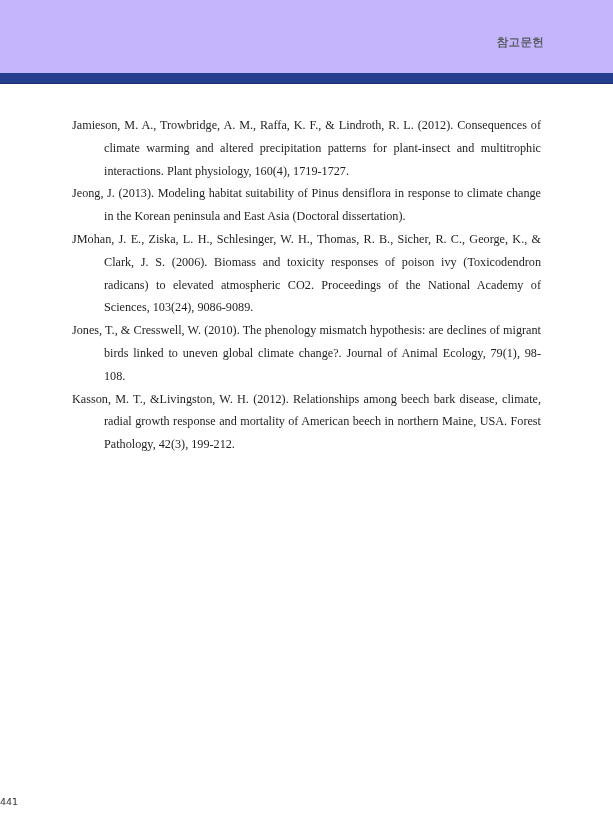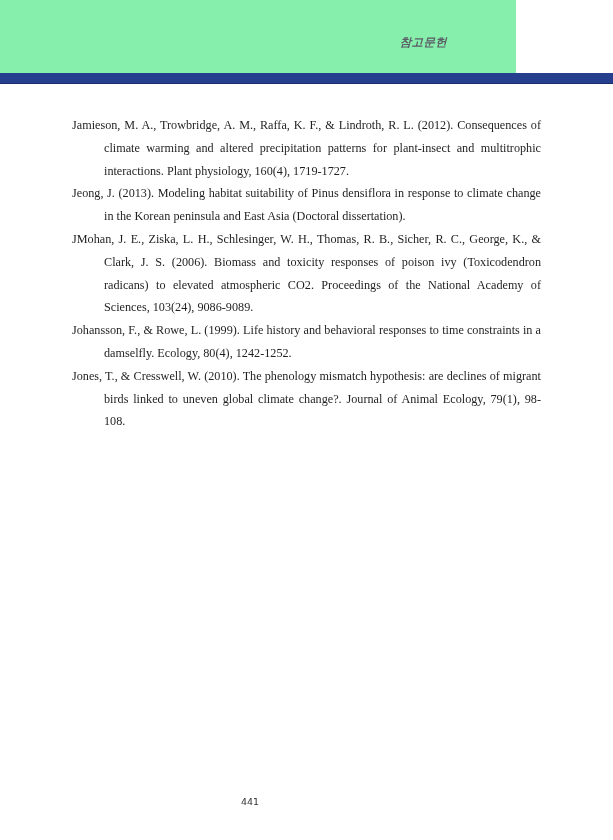--- a/index.html
+++ b/index.html
@@ -3,23 +3,22 @@
 <meta charset="utf-8">
 <style>
   html, body { margin: 0; padding: 0; }
   body {
     width: 613px; height: 840px; position: relative; overflow: hidden;
     background: #ffffff;
     font-family: "Liberation Serif", serif;
     color: #1f1f1f;
   }
   .header-band {
-    position: absolute; left: 0; top: 0; width: 516px; height: 73px;
-    background: #86efac;
-    font-style: italic;
+    position: absolute; left: 0; top: 0; width: 613px; height: 73px;
+    background: #c4b5fd;
   }
   .header-title {
     position: absolute; right: 69px; top: 35px;
     font-family: "DejaVu Sans", sans-serif;
     font-size: 11.5px; font-weight: bold; color: #5b5d66;
     letter-spacing: 0.3px;
   }
   .header-rule {
     position: absolute; left: 0; top: 73px; width: 613px; height: 11px;
     background: #253e8e;
@@ -31,34 +30,34 @@
     margin: 0; padding: 0; list-style: none;
   }
   .ref {
     font-size: 12.2px; line-height: 22.8px;
     text-align: justify;
     padding-left: 32px; text-indent: -32px;
     margin: 0;
   }
   .page-number {
     position: absolute; left: 0; width: 500px; top: 796px;
-    text-align: center;
+    text-align: left;
     font-family: "DejaVu Sans", sans-serif;
     font-size: 9.5px; color: #333;
   }
 </style>
 </head>
 <body>
 
 <div class="header-band">
   <span class="header-title">참고문헌</span>
 </div>
 <div class="header-rule"></div>
 
 <ul class="refs">
   <li class="ref">Jamieson, M. A., Trowbridge, A. M., Raffa, K. F., &amp; Lindroth, R. L. (2012). Consequences of climate warming and altered precipitation patterns for plant-insect and multitrophic interactions. Plant physiology, 160(4), 1719-1727.</li>
   <li class="ref">Jeong, J. (2013). Modeling habitat suitability of Pinus densiflora in response to climate change in the Korean peninsula and East Asia (Doctoral dissertation).</li>
   <li class="ref">JMohan, J. E., Ziska, L. H., Schlesinger, W. H., Thomas, R. B., Sicher, R. C., George, K., &amp; Clark, J. S. (2006). Biomass and toxicity responses of poison ivy (Toxicodendron radicans) to elevated atmospheric CO2. Proceedings of the National Academy of Sciences, 103(24), 9086-9089.</li>
-  <li class="ref">Johansson, F., &amp; Rowe, L. (1999). Life history and behavioral responses to time constraints in a damselfly. Ecology, 80(4), 1242-1252.</li>
   <li class="ref">Jones, T., &amp; Cresswell, W. (2010). The phenology mismatch hypothesis: are declines of migrant birds linked to uneven global climate change?. Journal of Animal Ecology, 79(1), 98-108.</li>
+  <li class="ref">Kasson, M. T., &amp;Livingston, W. H. (2012). Relationships among beech bark disease, climate, radial growth response and mortality of American beech in northern Maine, USA. Forest Pathology, 42(3), 199-212.</li>
 </ul>
 
 <div class="page-number">441</div>
 
 </body></html>

